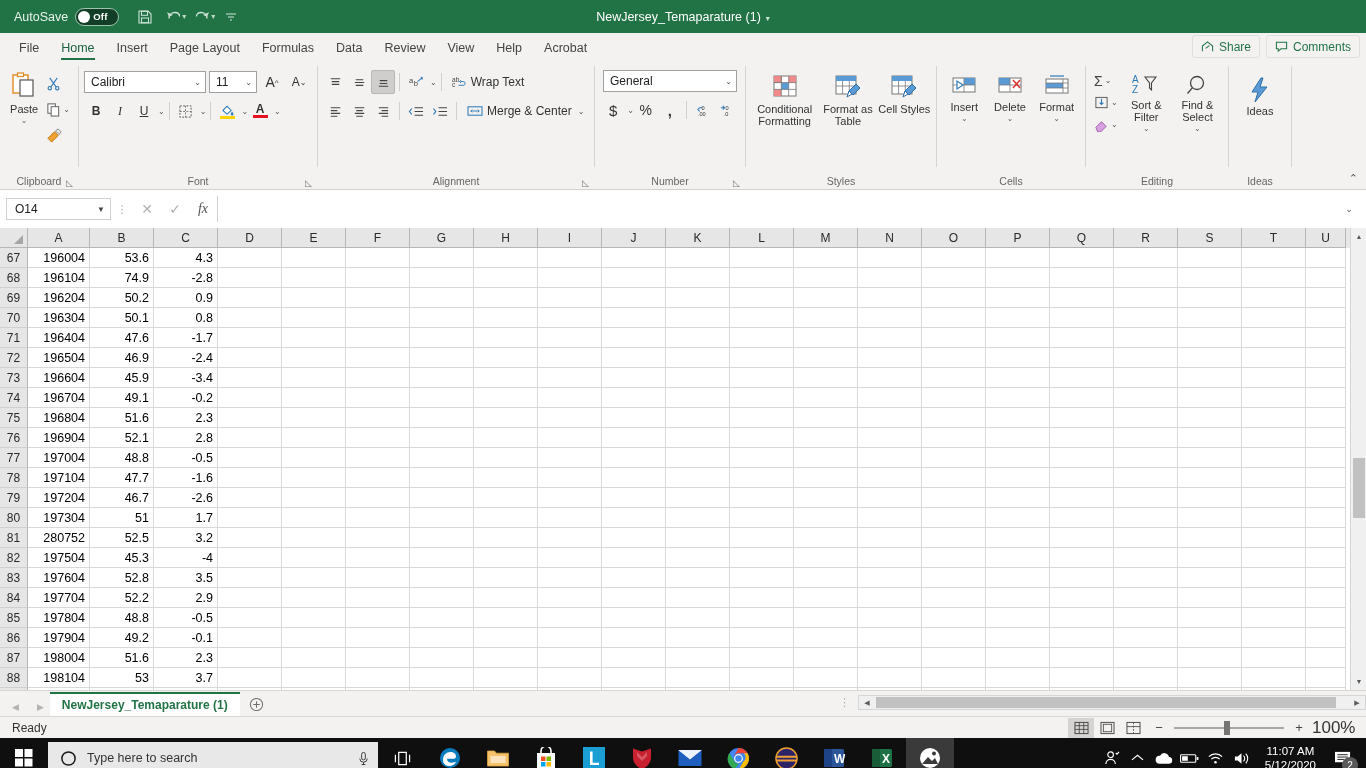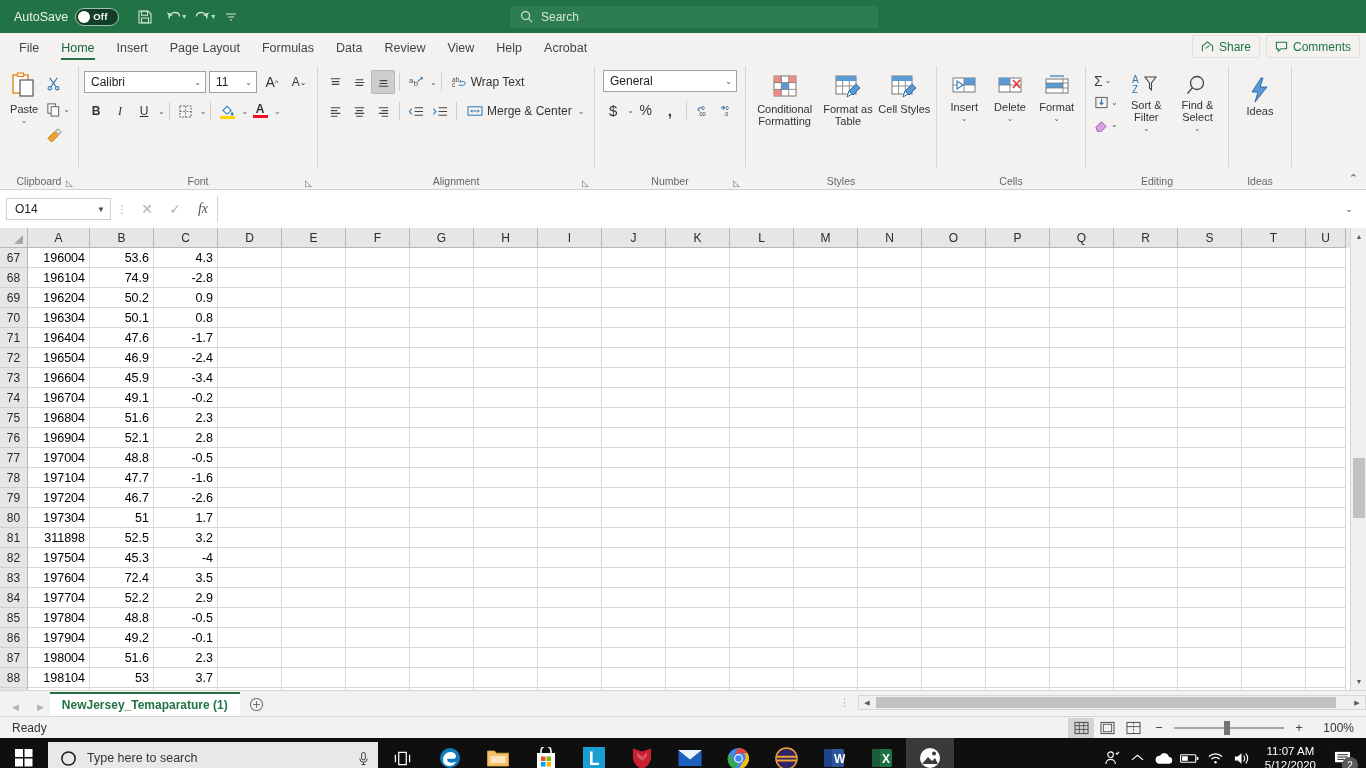--- a/index.html
+++ b/index.html
@@ -193,21 +193,21 @@
     display: flex; align-items: center; font-size: 12px; color: #333;
   }
   .st-ready { padding-left: 12px; }
   .st-right { margin-left: auto; display: flex; align-items: center; padding-right: 12px; gap: 0; }
   .viewbtn { width: 26px; height: 20px; display: flex; align-items: center; justify-content: center; }
   .viewbtn.active { background: #d6d4d2; }
   .zoomslider { display: flex; align-items: center; gap: 0; margin: 0 6px; }
   .zs-track { width: 110px; height: 2px; background: #a8a6a4; position: relative; margin: 0 8px; }
   .zs-thumb { position: absolute; left: 50px; top: -6px; width: 6px; height: 14px; background: #767472; }
   .zs-sign { font-size: 13px; color: #444; width: 14px; text-align: center; }
-  .zlevel { width: 42px; text-align: right; font-size: 12px; }
+  .zlevel { width: 42px; text-align: right; font-size: 17px; }
 
   
   .taskbar {
     height: 40px; background: #0f0f0f; display: flex; align-items: center; position: relative;
   }
   .startbtn { width: 48px; height: 40px; display: flex; align-items: center; justify-content: center; }
   .tb-searchbox {
     width: 330px; height: 32px; background: #e8e8e8; display: flex; align-items: center;
     gap: 10px; padding: 0 8px 0 12px; color: #333; font-size: 12.5px;
   }
@@ -259,27 +259,20 @@
   <span class="tb-icon">
     <svg width="14" height="12" viewBox="0 0 14 12">
         <path d="M2 3h10M4 6h6M6 9h2" stroke="currentColor" stroke-width="1.2" fill="none"></path>
       </svg>
   </span>
 
   <div class="tb-title">
     <span>NewJersey_Temaparature (1)</span><span class="arr">▾</span>
   </div>
 
-  <div class="tb-search">
-    <svg width="13" height="13" viewBox="0 0 14 14">
-        <circle cx="6" cy="6" r="4.3" fill="none" stroke="#d3e7da" stroke-width="1.3"></circle>
-        <path d="M9.3 9.3L13 13" stroke="#d3e7da" stroke-width="1.3"></path>
-      </svg>
-    <span class="ph">Search</span>
-  </div>
 
 </div>
 
 <div class="tabs">
   <div class="tab">
       <span>File</span>
     </div>
   <div class="tab active">
       <span>Home</span>
     </div>
@@ -1066,21 +1059,21 @@
         <div class="cell" style="width: 64px;"></div>
         <div class="cell" style="width: 64px;"></div>
         <div class="cell" style="width: 64px;"></div>
         <div class="cell" style="width: 64px;"></div>
         <div class="cell" style="width: 64px;"></div>
         <div class="cell" style="width: 64px;"></div>
         <div class="cell" style="width: 40px;"></div>
       </div>
       <div class="grow">
         <div class="rh">81</div>
-        <div class="cell" style="width: 62px;">311898</div>
+        <div class="cell" style="width: 62px;">280752</div>
         <div class="cell" style="width: 64px;">52.5</div>
         <div class="cell" style="width: 64px;">3.2</div>
         <div class="cell" style="width: 64px;"></div>
         <div class="cell" style="width: 64px;"></div>
         <div class="cell" style="width: 64px;"></div>
         <div class="cell" style="width: 64px;"></div>
         <div class="cell" style="width: 64px;"></div>
         <div class="cell" style="width: 64px;"></div>
         <div class="cell" style="width: 64px;"></div>
         <div class="cell" style="width: 64px;"></div>
@@ -1115,21 +1108,21 @@
         <div class="cell" style="width: 64px;"></div>
         <div class="cell" style="width: 64px;"></div>
         <div class="cell" style="width: 64px;"></div>
         <div class="cell" style="width: 64px;"></div>
         <div class="cell" style="width: 64px;"></div>
         <div class="cell" style="width: 40px;"></div>
       </div>
       <div class="grow">
         <div class="rh">83</div>
         <div class="cell" style="width: 62px;">197604</div>
-        <div class="cell" style="width: 64px;">72.4</div>
+        <div class="cell" style="width: 64px;">52.8</div>
         <div class="cell" style="width: 64px;">3.5</div>
         <div class="cell" style="width: 64px;"></div>
         <div class="cell" style="width: 64px;"></div>
         <div class="cell" style="width: 64px;"></div>
         <div class="cell" style="width: 64px;"></div>
         <div class="cell" style="width: 64px;"></div>
         <div class="cell" style="width: 64px;"></div>
         <div class="cell" style="width: 64px;"></div>
         <div class="cell" style="width: 64px;"></div>
         <div class="cell" style="width: 64px;"></div>

